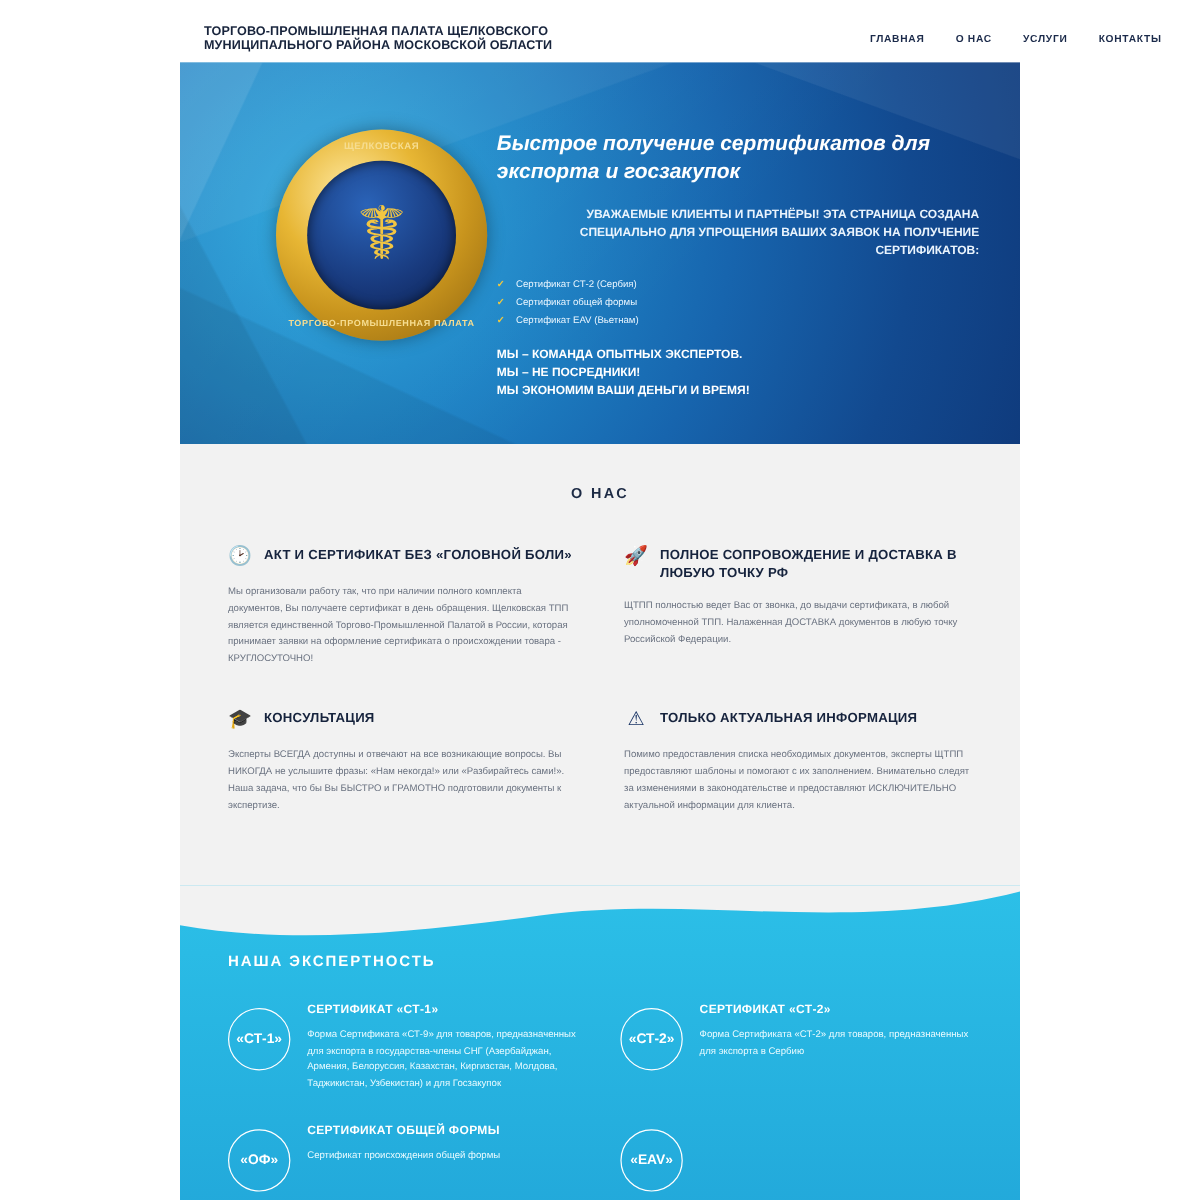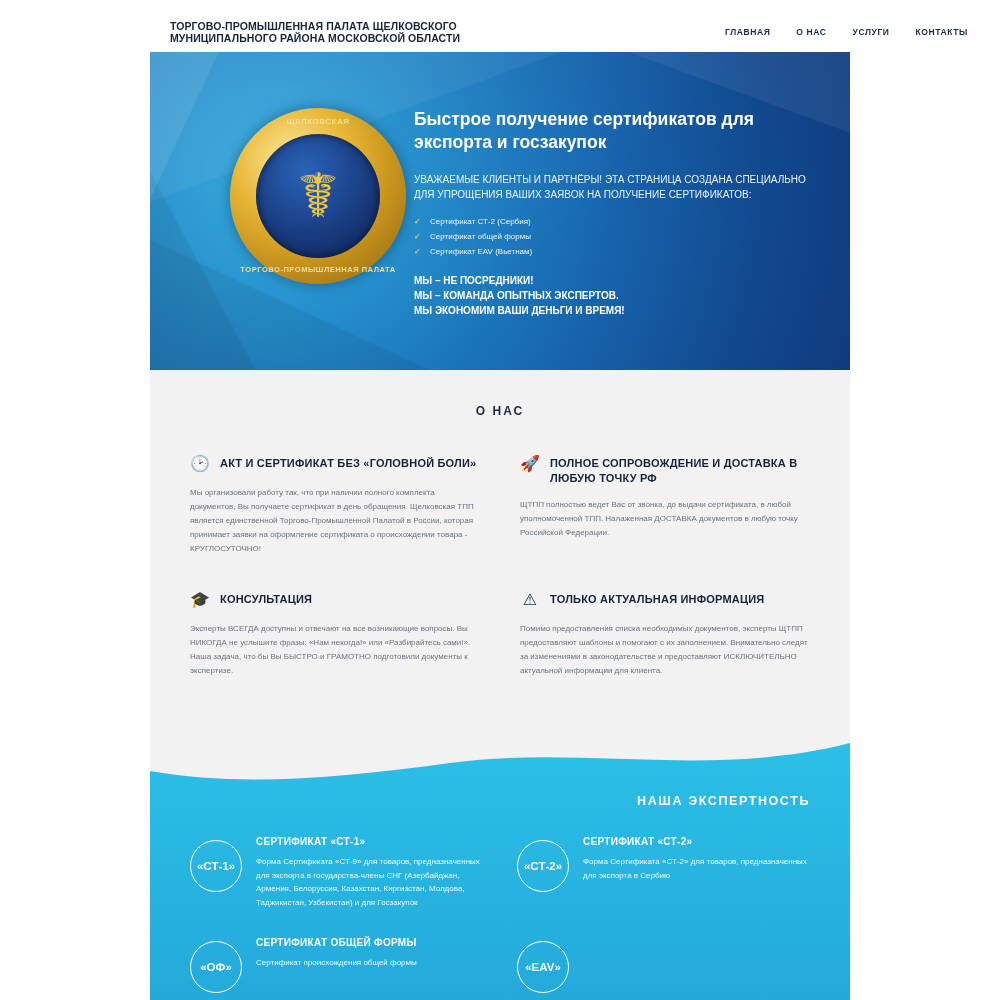--- a/index.html
+++ b/index.html
@@ -119,28 +119,30 @@
   .emblem-text-top { top: 9px; }
   .emblem-text-bot { bottom: 10px; font-size: 7.4px; transform: scaleX(1.02); }
 
   .hero-text { flex: 1; color: #ffffff; padding-left: 8px; padding-top: 30px; }
   .hero-title {
     font-size: 17.5px;
     font-weight: bold;
     line-height: 23px;
     max-width: 470px;
     margin-bottom: 18px;
+    font-style: italic;
   }
   .hero-sub {
     font-size: 10px;
-    font-weight: normal;
+    font-weight: bold;
     line-height: 15px;
     max-width: 430px;
     color: #eaf4fd;
     margin-bottom: 12px;
+    text-align: right;
   }
   .hero-list { list-style: none; margin: 0 0 14px; padding: 0; }
   .hero-list li {
     font-size: 8px;
     line-height: 15px;
     color: #eaf6ff;
     padding-left: 16px;
     position: relative;
   }
   .hero-list li::before {
@@ -212,21 +214,21 @@
     min-height: 280px;
     overflow: hidden;
   }
   .wave {
     position: absolute;
     top: -1px; left: 0; right: 0;
     height: 56px;
     pointer-events: none;
   }
   .exp-title {
-    text-align: right;
+    text-align: left;
     color: #ffffff;
     font-size: 12.5px;
     font-weight: bold;
     letter-spacing: 1.6px;
     margin-bottom: 28px;
     position: relative;
   }
   .exp-grid {
     position: relative;
     display: grid;
@@ -288,22 +290,22 @@
       </div>
       <div class="hero-text">
         <div class="hero-title">Быстрое получение сертификатов для экспорта и госзакупок</div>
         <div class="hero-sub">УВАЖАЕМЫЕ КЛИЕНТЫ И ПАРТНЁРЫ! ЭТА СТРАНИЦА СОЗДАНА СПЕЦИАЛЬНО ДЛЯ УПРОЩЕНИЯ ВАШИХ ЗАЯВОК НА ПОЛУЧЕНИЕ СЕРТИФИКАТОВ:</div>
         <ul class="hero-list">
           <li>Сертификат СТ-2 (Сербия)</li>
           <li>Сертификат общей формы</li>
           <li>Сертификат EAV (Вьетнам)</li>
         </ul>
         <div class="hero-claims">
+          <div>МЫ – КОМАНДА ОПЫТНЫХ ЭКСПЕРТОВ.</div>
           <div>МЫ – НЕ ПОСРЕДНИКИ!</div>
-          <div>МЫ – КОМАНДА ОПЫТНЫХ ЭКСПЕРТОВ.</div>
           <div>МЫ ЭКОНОМИМ ВАШИ ДЕНЬГИ И ВРЕМЯ!</div>
         </div>
       </div>
     </div>
 
   </div>
 
   <div class="about">
     <div class="section-title">О НАС</div>
     <div class="about-grid">

